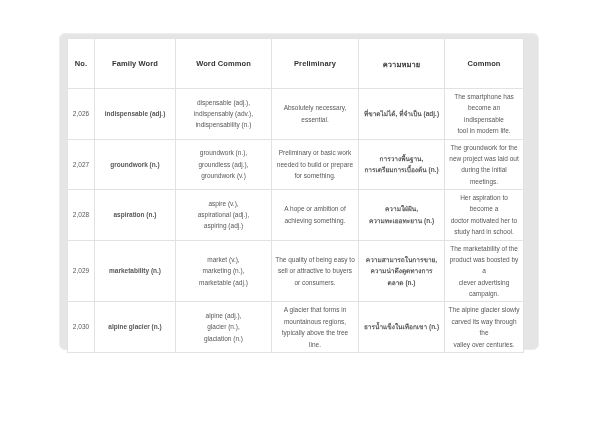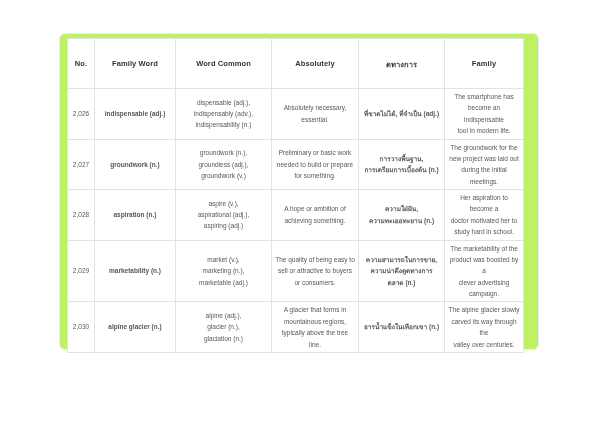--- a/index.html
+++ b/index.html
@@ -15,21 +15,21 @@
     overflow: hidden;
   }
   .table-card {
     position: absolute;
     left: 59px;
     top: 33px;
     width: 480px;
     height: 317px;
     border: 1px solid #ededed;
     border-radius: 6px;
-    background: #bef264;
+    background: #e5e5e5;
     box-sizing: border-box;
   }
   table.vocab {
     position: absolute;
     left: 7px;
     top: 4px;
     width: 456px;
     border-collapse: collapse;
     table-layout: fixed;
     background: #ffffff;
@@ -83,23 +83,23 @@
       <col style="width:96px">
       <col style="width:87px">
       <col style="width:86px">
       <col style="width:79px">
     </colgroup>
     <thead>
       <tr>
         <th>No.</th>
         <th>Family Word</th>
         <th>Word Common</th>
-        <th>Absolutely</th>
-        <th>ดทางการ</th>
-        <th>Family</th>
+        <th>Preliminary</th>
+        <th>ความหมาย</th>
+        <th>Common</th>
       </tr>
     </thead>
     <tbody>
       <tr>
         <td class="cell-no">2,026</td>
         <td class="cell-word">indispensable (adj.)</td>
         <td>dispensable (adj.),
 indispensably (adv.),
 indispensability (n.)</td>
         <td>Absolutely necessary,

